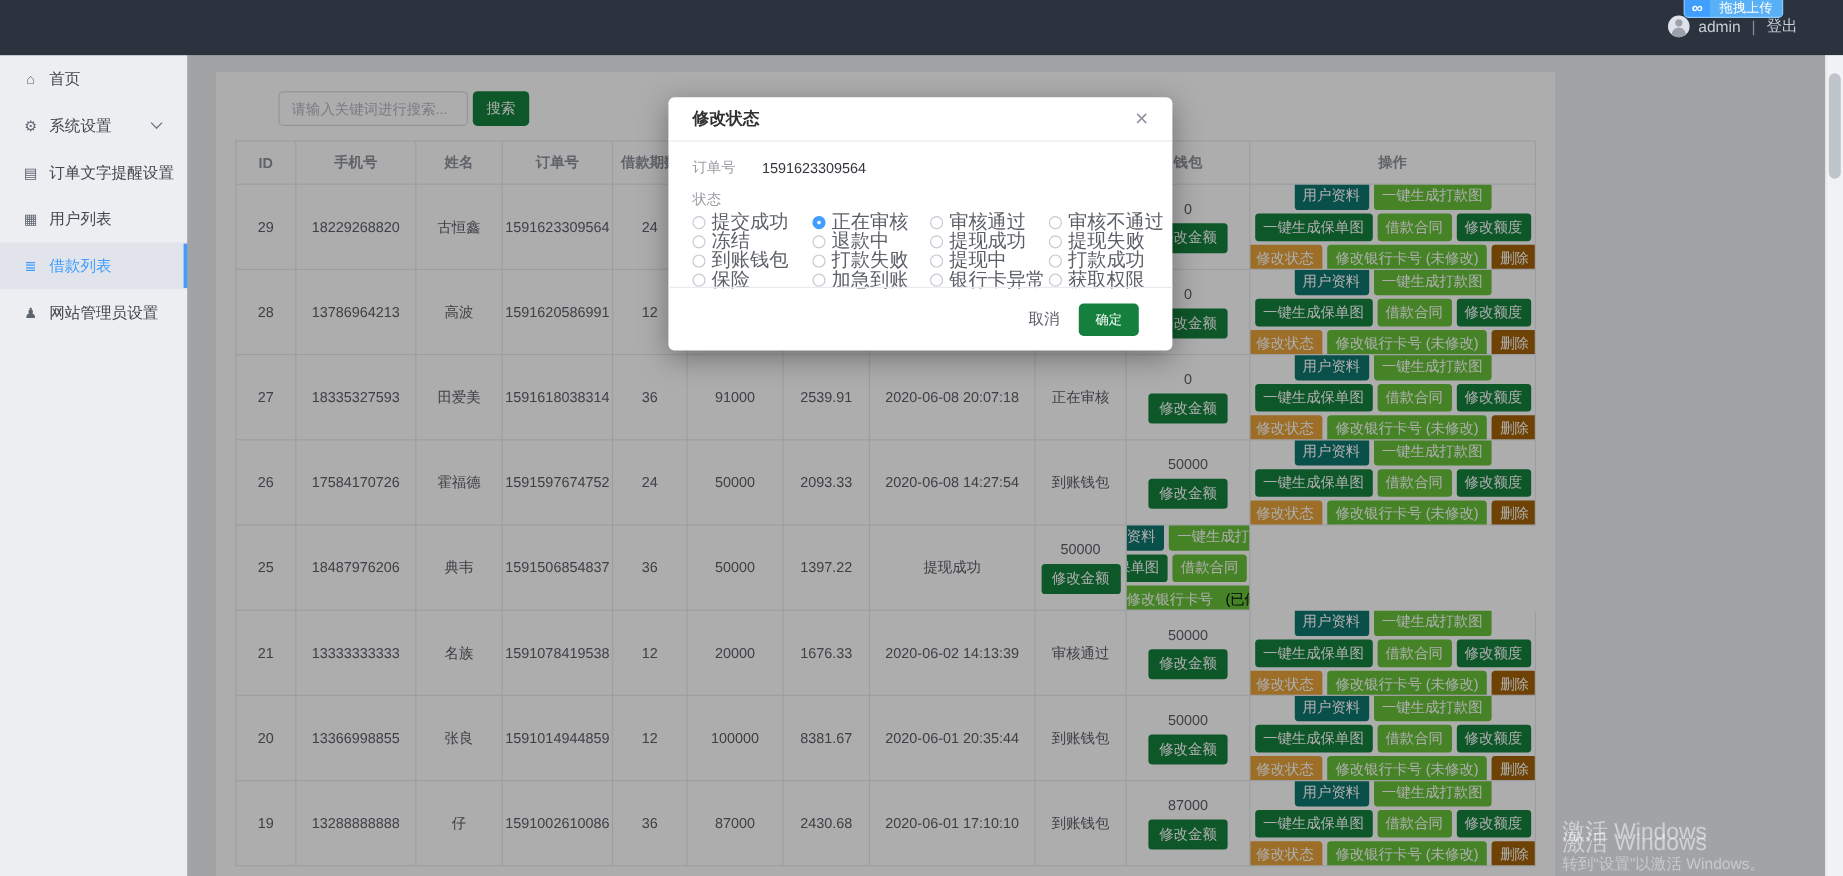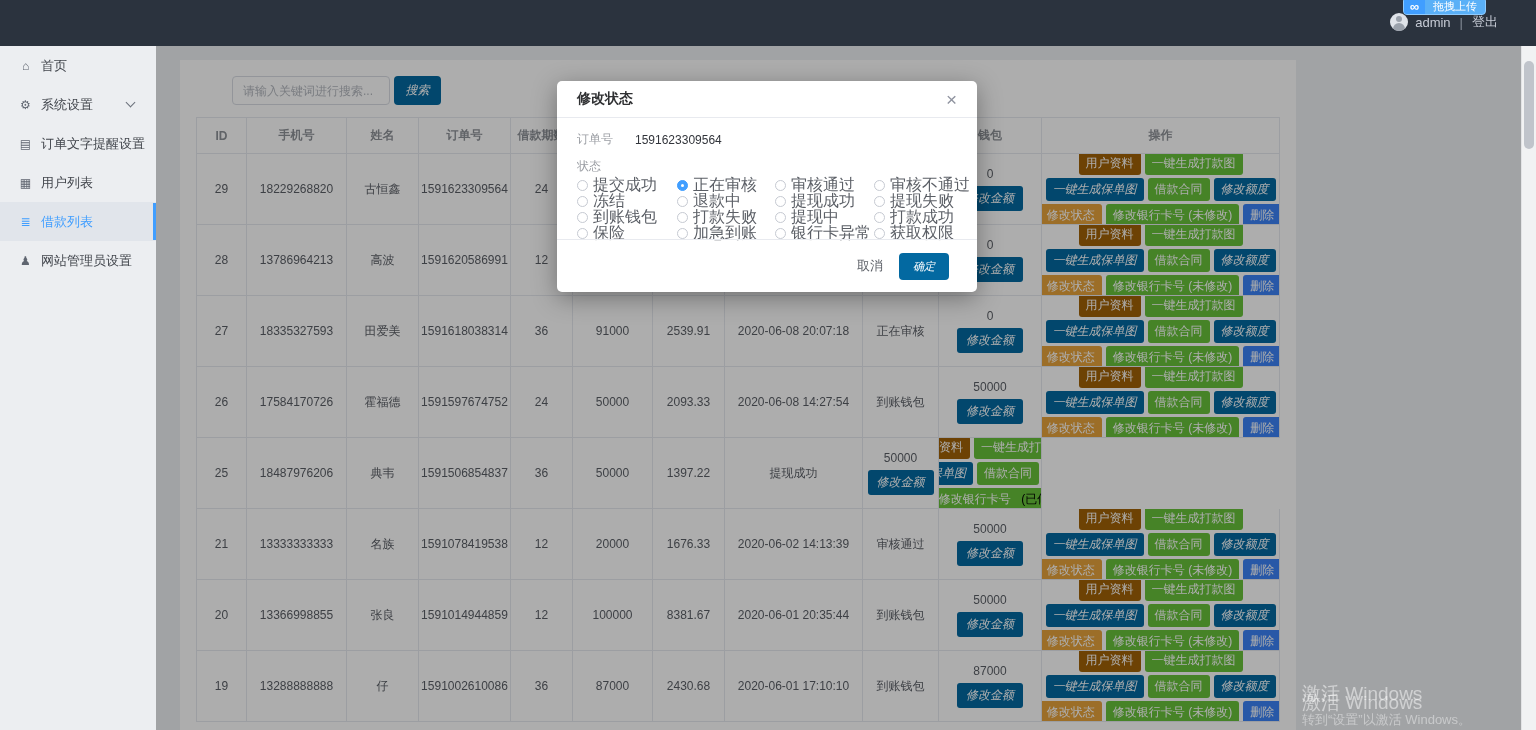--- a/index.html
+++ b/index.html
@@ -27,21 +27,21 @@
   .side-item.active .s-icon{color:#409EFF;}
   .side-item.active::after{content:"";position:absolute;right:0;top:1px;bottom:1px;width:3px;background:#409EFF;}
   .chev{width:7px;height:7px;border-right:1.5px solid #6b717b;border-bottom:1.5px solid #6b717b;transform:rotate(45deg);margin-left:auto;margin-right:22px;margin-top:-4px;flex:none;}
   
   .content{position:absolute;left:156px;top:46px;right:0;bottom:0;background:#eef0f3;}
   .card{position:absolute;left:24px;top:14px;width:1116px;height:calc(100% - 6px);background:#fff;padding:16px;}
   .search-row{display:flex;gap:4px;padding-left:36px;}
   .search-input{width:158px;height:29px;border:1px solid #d9dce3;border-radius:4px;padding:0 10px;font-size:12px;color:#333;outline:none;background:#fff;font-family:inherit;}
   .search-input::placeholder{color:#b4b8bf;}
   .btn{border:none;border-radius:3px;color:#fff;cursor:pointer;font-family:inherit;}
-  .blue{background:#0369a1;font-style:italic;} .green{background:#67C23A;} .orange{background:#E6A23C;} .red{background:#3b82f6;} .info{background:#a16207;}
+  .blue{background:#15803d;} .green{background:#67C23A;} .orange{background:#E6A23C;} .red{background:#a16207;} .info{background:#0f766e;}
   .search-btn{width:47px;height:29px;font-size:12px;border-radius:4px;}
   .table{margin-top:12px;border-top:1px solid #e6e9ef;border-left:1px solid #e6e9ef;}
   .thead,.trow{display:grid;grid-template-columns:50px 100px 72px 92px 62px 80px 72px 138px 76px 103px 1fr;}
   .cell{border-right:1px solid #e6e9ef;border-bottom:1px solid #e6e9ef;display:flex;align-items:center;justify-content:center;font-size:12px;color:#5b5f66;text-align:center;overflow:hidden;}
   .thead .cell{height:36px;color:#8e9298;font-weight:bold;}
   .trow .cell{height:71px;}
   .wallet-cell{flex-direction:column;gap:5px;}
   .wallet-btn{font-size:12px;padding:4px 9px;border-radius:3px;}
   .ops-cell{flex-direction:column;gap:3px;padding:4px 2px;}
   .btn-line{display:flex;gap:4px;justify-content:center;}

